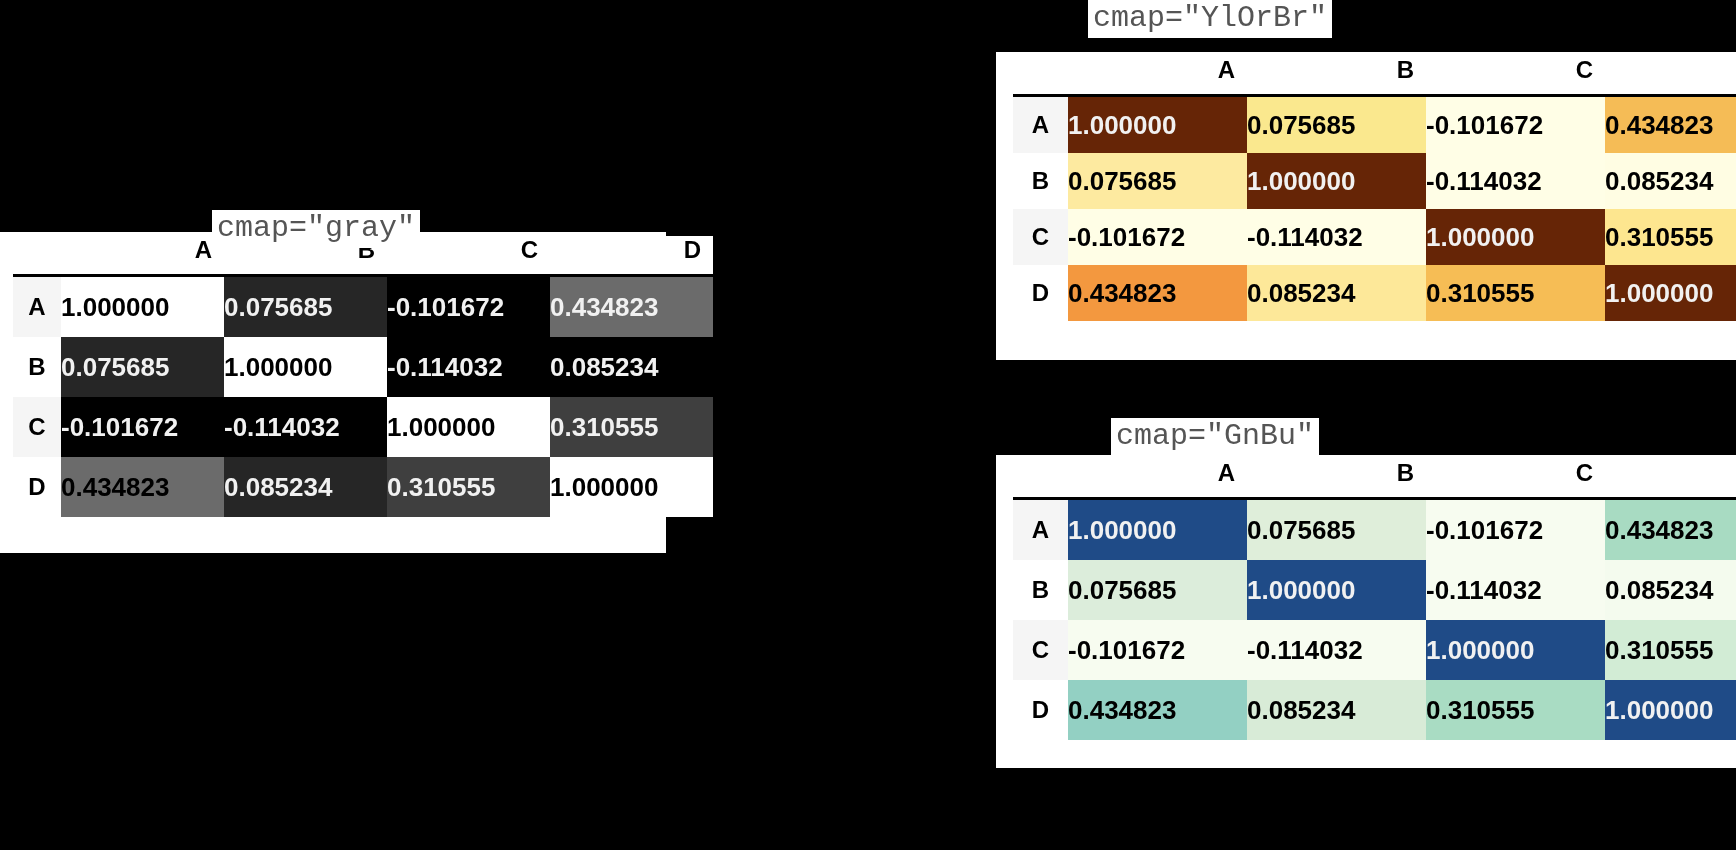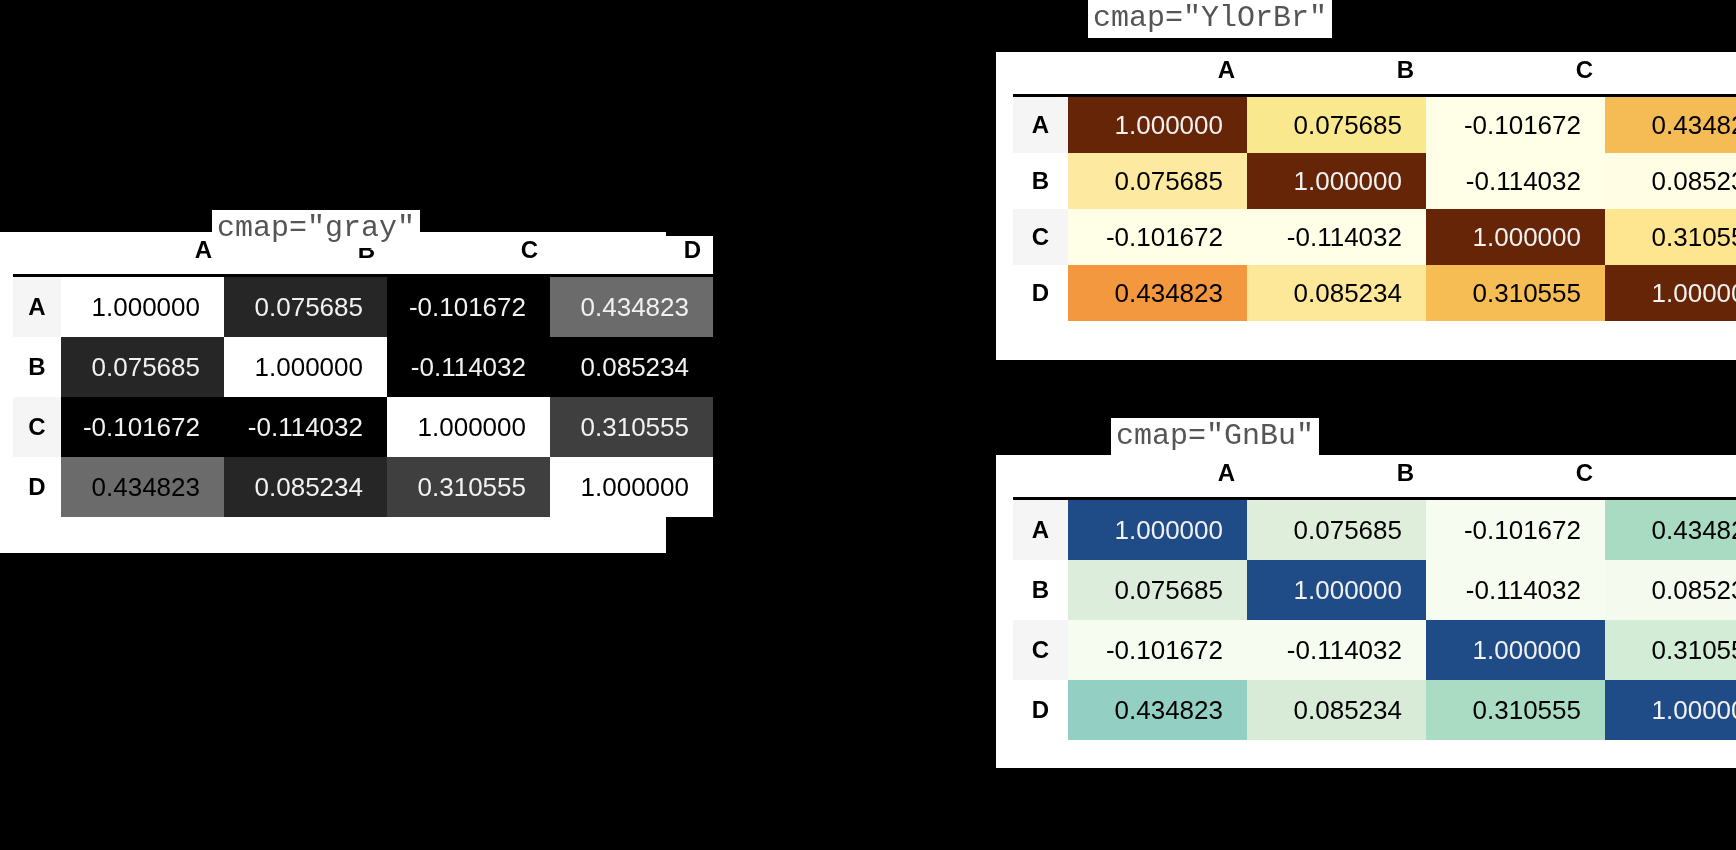--- a/index.html
+++ b/index.html
@@ -60,25 +60,26 @@
     font-size: 24px;
     font-weight: bold;
     color: #000000;
     text-align: center;
     padding: 0;
     border: none;
     vertical-align: middle;
   }
   table.styler td.cell {
     font-size: 26px;
-    text-align: right;
-    padding: 0 24px 0 0;
+    text-align: left;
+    padding: 0 14px 0 0;
     border: none;
     vertical-align: middle;
     white-space: nowrap;
+    font-weight: bold;
   }
   
   #panel-gray { left: 0px; top: 232px; width: 666px; height: 321px; }
   #panel-gray table.styler { margin-left: 13px; margin-top: 4px; width: 653px; }
   #panel-gray th.blank-head { width: 48px; }
   #panel-gray th.col-head,
   #panel-gray td.cell { width: 151px; }
   #panel-gray th.row-head { width: 48px; height: 60px; }
   #panel-gray td.cell { height: 60px; }
 

